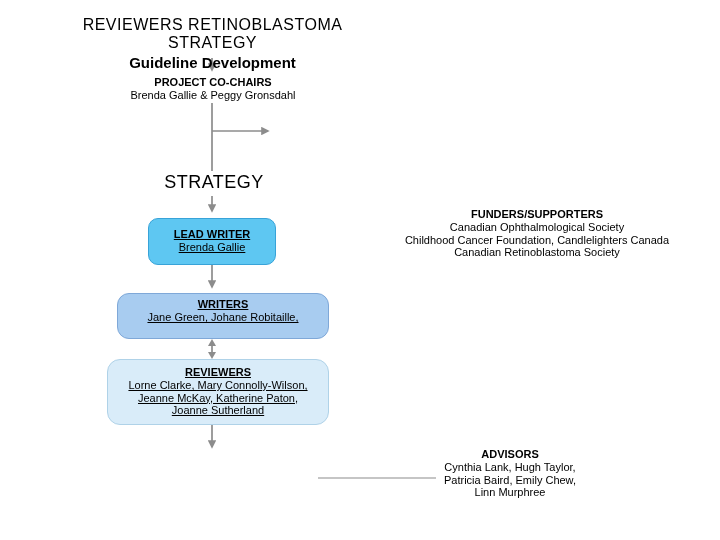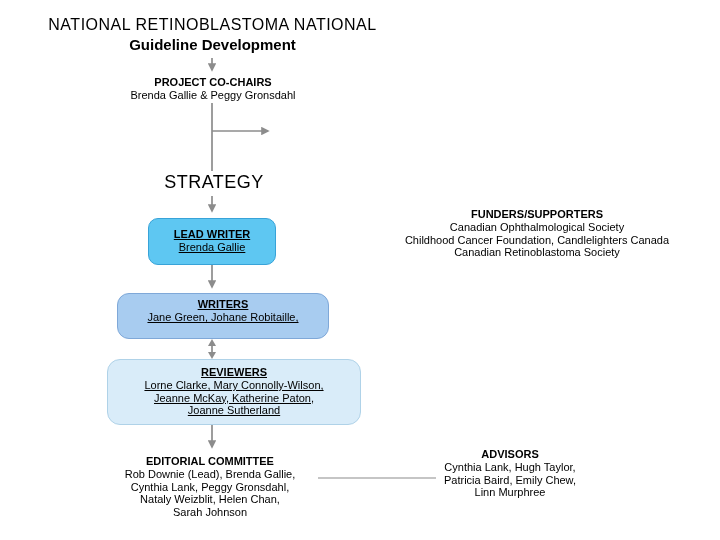--- a/index.html
+++ b/index.html
@@ -26,21 +26,21 @@
   .flowbox {
     position: absolute;
     border: 1px solid;
     border-radius: 10px;
     box-sizing: border-box;
     text-align: center;
     text-decoration: underline;
   }
   #lead-writer-box   { left: 148px; top: 218px; width: 128px; height: 47px; padding-top: 9px; }
   #writers-box       { left: 117px; top: 293px; width: 212px; height: 46px; padding-top: 4px; border-radius: 12px; }
-  #reviewers-box     { left: 107px; top: 359px; width: 254px; height: 66px; padding-top: 6px; border-radius: 13px; }
+  #reviewers-box     { left: 107px; top: 359px; width: 222px; height: 66px; padding-top: 6px; border-radius: 13px; }
 
   #title-block   { left: 40px;  top: 16px;  width: 345px; }
   #cochairs      { left: 88px;  top: 76px;  width: 250px; }
   #coordinators  { left: 276px; top: 121px; width: 158px; }
   #genetics      { left: 139px; top: 172px; width: 150px; }
   #funders       { left: 400px; top: 208px; width: 274px; }
   #editorial     { left: 95px;  top: 455px; width: 230px; }
   #advisors      { left: 425px; top: 448px; width: 170px; }
 
   #connector-overlay {
@@ -69,21 +69,21 @@
       <line x1="212" y1="265" x2="212" y2="287" marker-end="url(#ah)"></line>
       <line x1="212" y1="345" x2="212" y2="353"></line>
       <line x1="212" y1="425" x2="212" y2="447" marker-end="url(#ah)"></line>
       <line x1="318" y1="478" x2="436" y2="478" stroke-width="1.2"></line>
     </g>
     <polygon points="208,346 216,346 212,339" stroke="none" fill="#8C8C8C"></polygon>
     <polygon points="208,352 216,352 212,359" stroke="none" fill="#8C8C8C"></polygon>
   </svg>
 
   <div id="title-block" class="abs center">
-    <div class="title-line1">NATIONAL RETINOBLASTOMA NATIONAL</div>
+    <div class="title-line1">REVIEWERS RETINOBLASTOMA STRATEGY</div>
     <div class="title-line2">Guideline Development</div>
   </div>
 
   <div id="cochairs" class="abs center">
     <div class="node-heading">PROJECT CO-CHAIRS</div>
     <div class="node-line">Brenda Gallie &amp; Peggy Gronsdahl</div>
   </div>
 
 
   <div id="genetics" class="abs center section-heading">STRATEGY</div>
@@ -105,27 +105,20 @@
     <div class="node-line">Jane Green, Johane Robitaille,</div>
   </div>
 
   <div id="reviewers-box" class="flowbox" style="background-color: rgb(217, 236, 249); border-color: rgb(175, 210, 232);">
     <div class="node-heading">REVIEWERS</div>
     <div class="node-line">Lorne Clarke, Mary Connolly-Wilson,</div>
     <div class="node-line">Jeanne McKay, Katherine Paton,</div>
     <div class="node-line">Joanne Sutherland</div>
   </div>
 
-  <div id="editorial" class="abs center">
-    <div class="node-heading">EDITORIAL COMMITTEE</div>
-    <div class="node-line">Rob Downie (Lead), Brenda Gallie,</div>
-    <div class="node-line">Cynthia Lank, Peggy Gronsdahl,</div>
-    <div class="node-line">Nataly Weizblit, Helen Chan,</div>
-    <div class="node-line">Sarah Johnson</div>
-  </div>
 
   <div id="advisors" class="abs center">
     <div class="node-heading">ADVISORS</div>
     <div class="node-line">Cynthia Lank, Hugh Taylor,</div>
     <div class="node-line">Patricia Baird, Emily Chew,</div>
     <div class="node-line">Linn Murphree</div>
   </div>
 
 </div>
 

